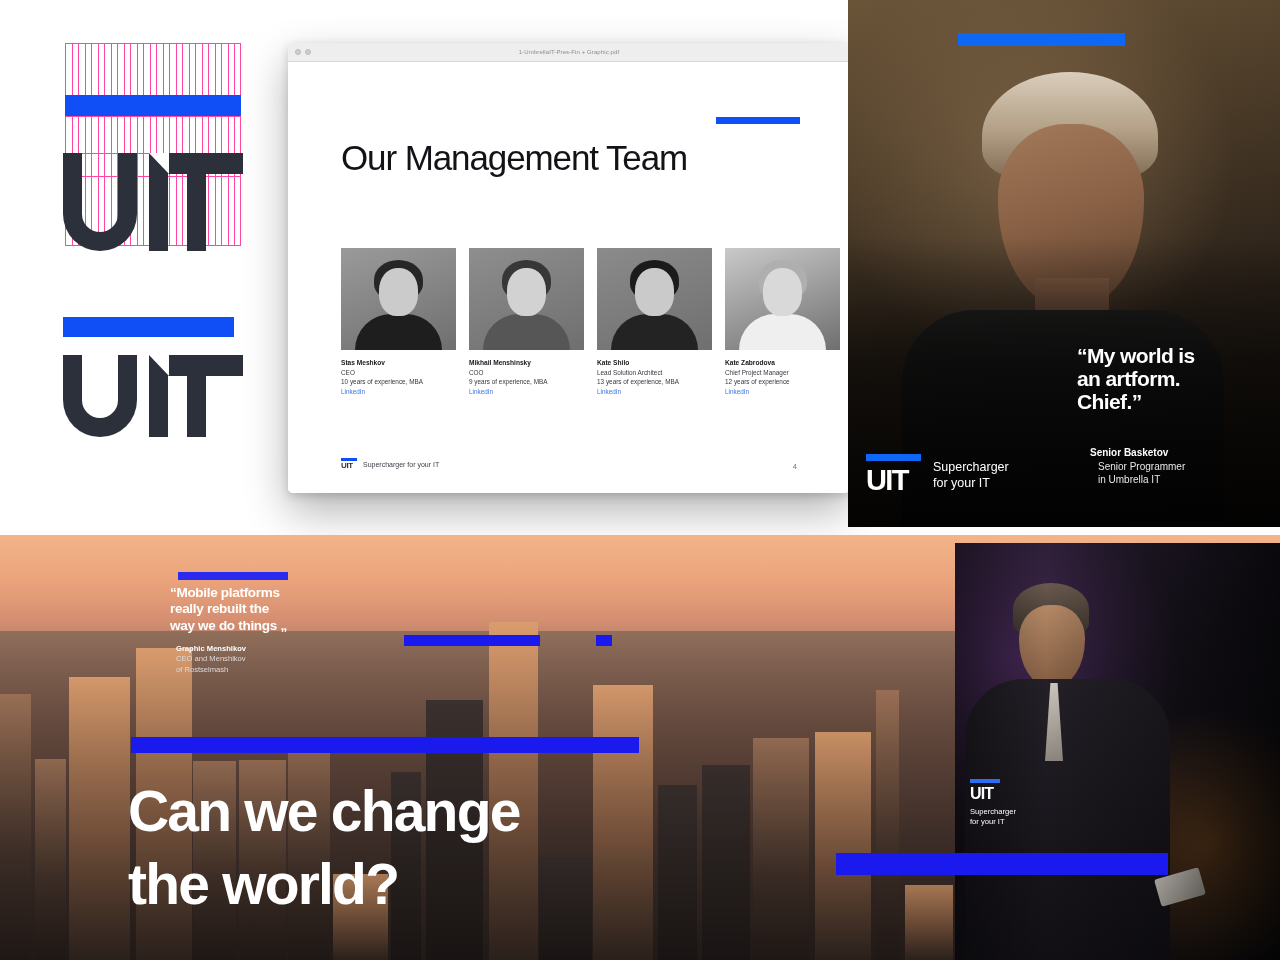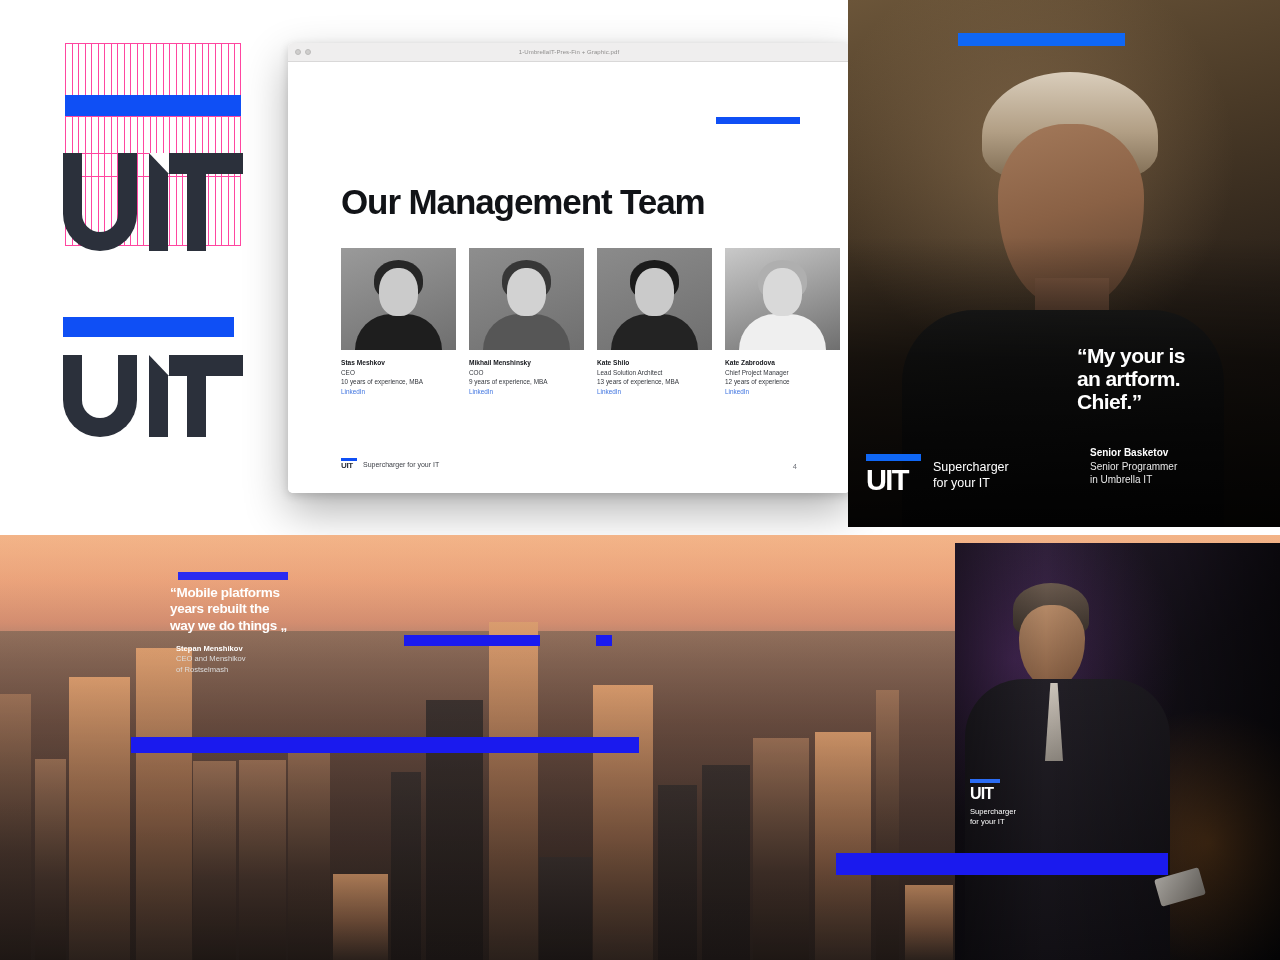--- a/index.html
+++ b/index.html
@@ -43,22 +43,22 @@
     display:flex; align-items:center; padding:0 7px; position:relative; }
   .tb-dots { display:flex; gap:4px; }
   .tb-dots i { width:6px; height:6px; border-radius:50%; background:#cfcecd;
     border:1px solid #bcbbba; display:block; }
   .tb-title { position:absolute; left:0; right:0; text-align:center; font-size:6px;
     color:#8e8d8c; letter-spacing:.1px; pointer-events:none; }
 
   .slide { position:relative; width:100%; height:431px; background:#fff; padding:0; }
 
   .slide-title-wrap { position:absolute; left:53px; top:78px; }
-  .slide-title { font-size:35px; font-weight:bold; color:#111317; letter-spacing:-1.1px;
-    line-height:1; white-space:nowrap;margin-top:44px; }
+  .slide-title { font-size:35px; font-weight:normal; color:#111317; letter-spacing:-1.1px;
+    line-height:1; white-space:nowrap; }
   .title-accent { position:absolute; left:375px; top:-23px; width:84px; height:7px; background:#0f4ff5; }
 
   .team-row { position:absolute; left:53px; top:186px; display:flex; gap:13px; }
   .member { width:115px; }
   .photo { width:115px; height:102px; position:relative; overflow:hidden;
     background:#8d8d8d; filter:grayscale(1); }
   .photo .bg { position:absolute; inset:0; }
   .photo .head { position:absolute; border-radius:46% 46% 44% 44%; }
   .photo .hair { position:absolute; border-radius:50% 50% 40% 40%; }
   .photo .body { position:absolute; bottom:0; border-radius:40px 40px 0 0; }
@@ -99,21 +99,21 @@
     border-radius:72px 72px 0 0; }
   .pp-shadow { position:absolute; left:0; right:0; bottom:0; height:290px;
     background:linear-gradient(180deg,rgba(0,0,0,0) 0%, rgba(0,0,0,.55) 42%, rgba(0,0,0,.88) 100%); }
   .pp-topbar { position:absolute; left:110px; top:33px; width:167px; height:13px; background:#0f67f5; }
 
   .pp-quote { position:absolute; left:229px; top:345px; width:190px; }
   .pp-quote .q { font-size:21px; font-weight:bold; color:#ffffff; line-height:1.09;
     letter-spacing:-.6px; }
   .pp-attr { position:absolute; left:242px; top:446px; }
   .pp-attr .n { font-size:10px; font-weight:bold; color:#ffffff; line-height:1.35; }
-  .pp-attr .r { font-size:10px; color:#e7e7e7; line-height:1.32; }
+  .pp-attr .r { font-size:10px; color:#e7e7e7; line-height:1.32;margin-left:8px; }
 
   .pp-logo { position:absolute; left:18px; bottom:30px; display:flex; align-items:center; gap:10px; }
   .pp-logo .mark { position:relative; width:57px; height:43px; }
   .pp-logo .mark .bar { position:absolute; left:0; top:0; width:55px; height:7px; background:#0f67f5; }
   .pp-logo .mark .txt { position:absolute; left:0; top:12px; font-size:29px; font-weight:bold;
     color:#ffffff; letter-spacing:-1.6px; line-height:1; }
   .pp-logo .tag { font-size:12.5px; color:#ffffff; line-height:1.22; }
 
   
   .panel-city { position:absolute; left:0; top:535px; width:1280px; height:425px; overflow:hidden; }
@@ -324,21 +324,21 @@
     <div class="pp-person">
       <div class="pp-hair"></div>
       <div class="pp-face"></div>
       <div class="pp-neck"></div>
       <div class="pp-jacket"></div>
     </div>
     <div class="pp-shadow"></div>
     <div class="pp-topbar"></div>
 
     <div class="pp-quote">
-      <div class="q">“My your is</div>
+      <div class="q">“My world is</div>
       <div class="q">an artform.</div>
       <div class="q">Chief.”</div>
     </div>
 
     <div class="pp-attr">
       <div class="n">Senior Basketov</div>
       <div class="r">Senior Programmer</div>
       <div class="r">in Umbrella IT</div>
     </div>
 
@@ -386,20 +386,24 @@
         <div class="bldg lit" style="left: 1203px; width: 52px; height: 273px;"></div>
         <div class="bldg" style="left: 1259px; width: 53px; height: 338px;"></div>
       </div>
     <div class="city-haze"></div>
   </div>
 
   <div class="city-bar-1"></div>
   <div class="city-bar-2"></div>
   <div class="city-bar-3"></div>
 
+  <div class="city-headline">
+    <div>Can we change</div>
+    <div>the world?</div>
+  </div>
 
   <div class="card-quote">
     <div class="cq-bg"></div>
     <div class="cq-person">
       <div class="cq-hair"></div>
       <div class="cq-face"></div>
       <div class="cq-suit"></div>
       <div class="cq-shirt"></div>
       <div class="cq-phone"></div>
     </div>
@@ -412,25 +416,25 @@
         <div>Supercharger</div>
         <div>for your IT</div>
       </div>
     </div>
   </div>
 
   <div class="cq-topbar"></div>
 
   <div class="cq-quote">
     <div class="q">“Mobile platforms</div>
-    <div class="q">years rebuilt the</div>
+    <div class="q">really rebuilt the</div>
     <div class="q">way we do things „</div>
   </div>
 
   <div class="cq-attr">
-    <div class="n">Stepan Menshikov</div>
+    <div class="n">Graphic Menshikov</div>
     <div class="r">CEO and Menshikov</div>
     <div class="r">of Rostselmash</div>
   </div>
 
   <div class="city-bar-4"></div>
 
 </div>
 
 </body></html>

